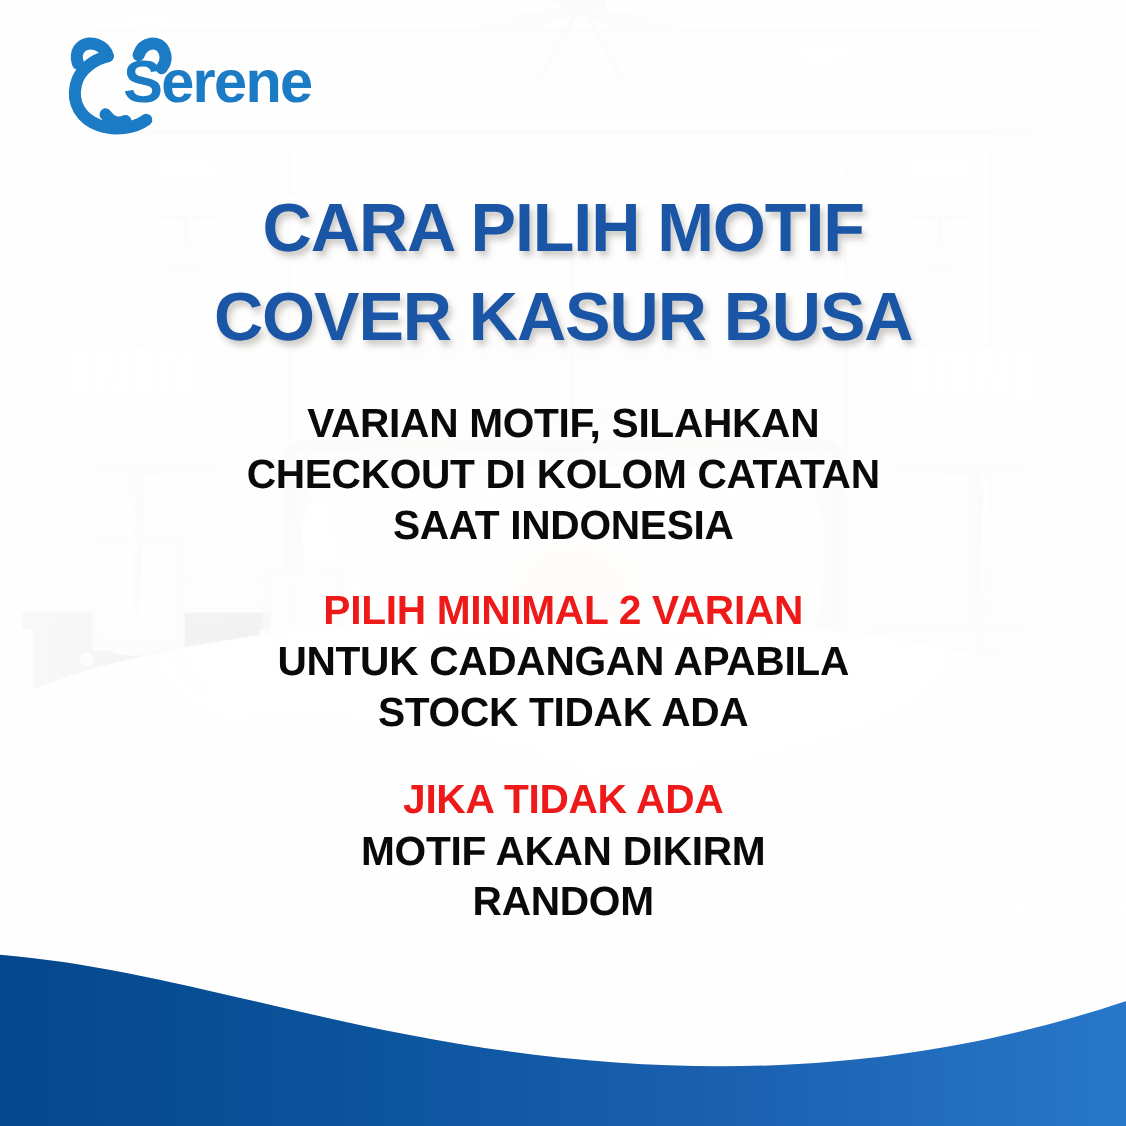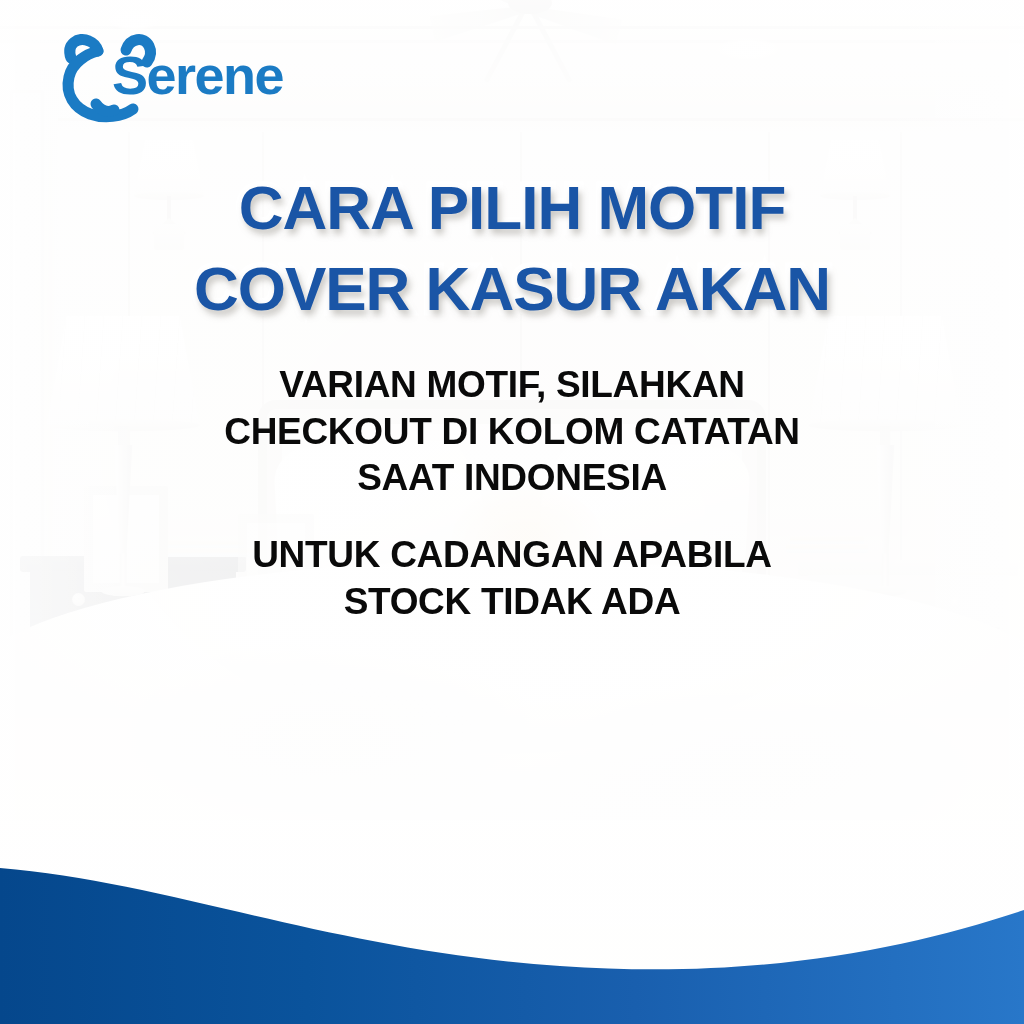--- a/index.html
+++ b/index.html
@@ -445,34 +445,40 @@
 
         <path d="M44,72 C49,79 56,81 62,78"></path>
       </g>
     </svg>
     <div class="serene-word" style="color:#1B7BC4;">Serene</div>
   </div>
 
 
   <div class="headline">
     <span class="headline-line">CARA PILIH MOTIF</span>
-    <span class="headline-line">COVER KASUR AKAN</span>
+    <span class="headline-line">COVER KASUR BUSA</span>
   </div>
 
   <div class="body-block" id="block-1">
     <span class="body-line">VARIAN MOTIF, SILAHKAN</span>
     <span class="body-line">CHECKOUT DI KOLOM CATATAN</span>
     <span class="body-line">SAAT INDONESIA</span>
   </div>
 
   <div class="body-block" id="block-2">
+    <span class="body-line accent">PILIH MINIMAL 2 VARIAN</span>
     <span class="body-line">UNTUK CADANGAN APABILA</span>
     <span class="body-line">STOCK TIDAK ADA</span>
   </div>
 
+  <div class="body-block" id="block-3">
+    <span class="body-line accent">JIKA TIDAK ADA</span>
+    <span class="body-line">MOTIF AKAN DIKIRM</span>
+    <span class="body-line">RANDOM</span>
+  </div>
 
   <svg class="wave" viewBox="0 0 1024 180" preserveAspectRatio="none">
     <defs>
       <linearGradient id="waveGrad" x1="0" y1="0" x2="1" y2="0">
         <stop offset="0" stop-color="#05478C"></stop>
         <stop offset="0.30" stop-color="#0A539C"></stop>
         <stop offset="0.62" stop-color="#195FAE"></stop>
         <stop offset="1" stop-color="#2877C9"></stop>
       </linearGradient>
     </defs>

